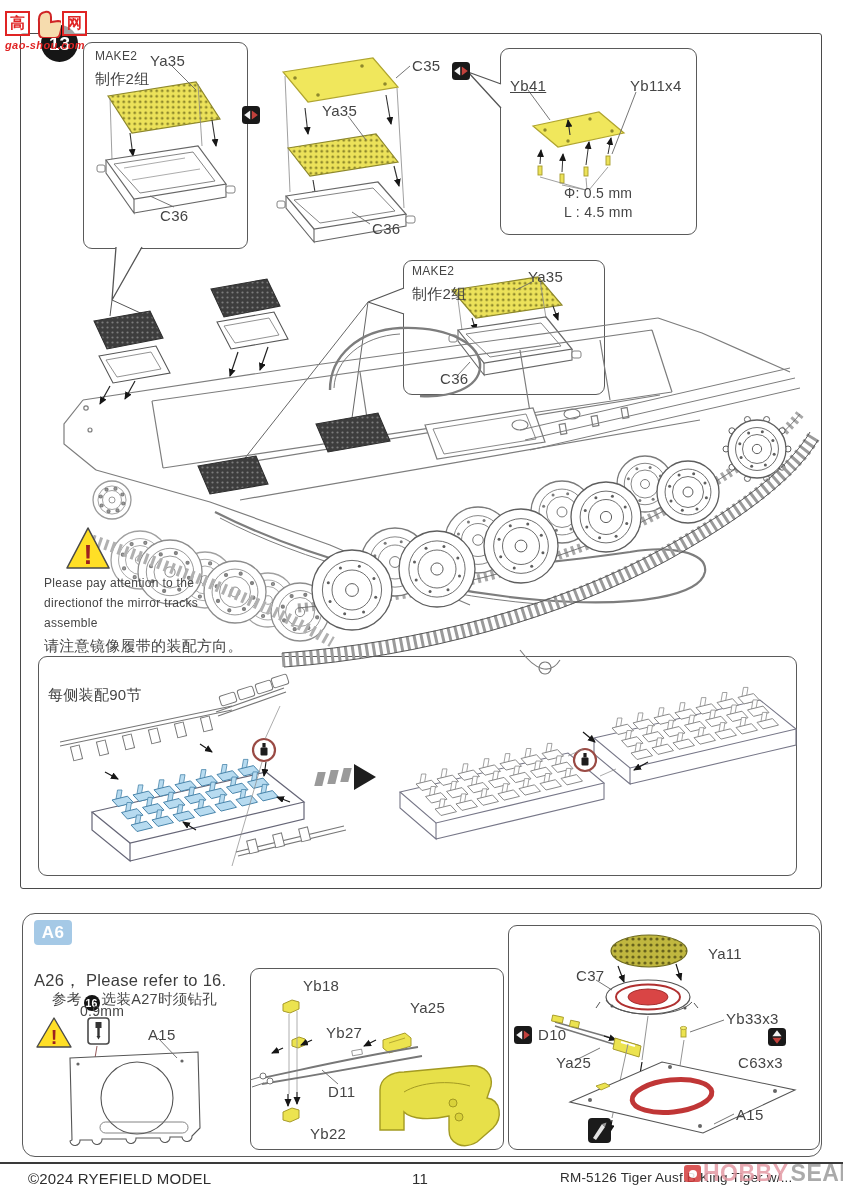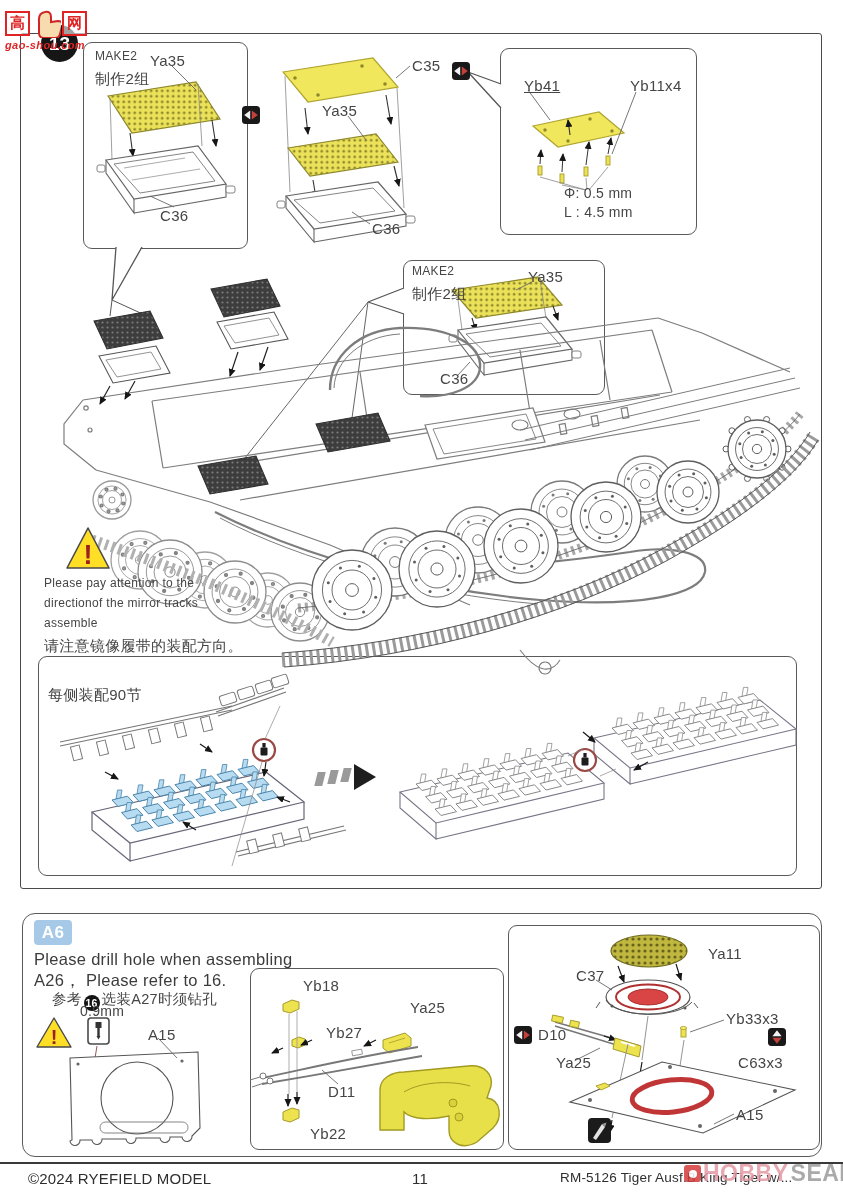--- a/index.html
+++ b/index.html
@@ -735,38 +735,37 @@
     <div class="wm-site">gao-shou.com</div>
   </div>
 
   <div class="lbl s16" style="left:95px;top:50px;">MAKE2</div>
   <div class="lbl" style="left:95px;top:70px;">制作2组</div>
   <div class="lbl" style="left:150px;top:52px;">Ya35</div>
   <div class="lbl" style="left:160px;top:207px;">C36</div>
   <div class="lbl" style="left:412px;top:57px;">C35</div>
   <div class="lbl" style="left:322px;top:102px;">Ya35</div>
   <div class="lbl" style="left:372px;top:220px;">C36</div>
-  <div class="lbl" style="left:524px;top:77px;text-decoration:underline;">Yb41</div>
+  <div class="lbl" style="left:510px;top:77px;text-decoration:underline;">Yb41</div>
   <div class="lbl" style="left:606px;top:77px;margin-left:24px;">Yb11x4</div>
   <div class="lbl s14" style="left:564px;top:185px;">Φ: 0.5 mm</div>
   <div class="lbl s14" style="left:564px;top:204px;">L : 4.5 mm</div>
   <div class="lbl s16" style="left:412px;top:265px;">MAKE2</div>
   <div class="lbl" style="left:412px;top:285px;">制作2组</div>
   <div class="lbl" style="left:528px;top:268px;">Ya35</div>
   <div class="lbl" style="left:440px;top:370px;">C36</div>
 
   <div class="lbl s16" style="left:44px;top:577px;">Please pay attention to the</div>
   <div class="lbl s16" style="left:44px;top:597px;">directionof the mirror tracks</div>
   <div class="lbl s16" style="left:44px;top:617px;">assemble</div>
   <div class="lbl" style="left:44px;top:637px;">请注意镜像履带的装配方向。</div>
 
   <div class="lbl" style="left:48px;top:686px;">每侧装配90节</div>
 
   <div class="badgeA6">A6</div>
-  <div class="lbl instr" style="left:34px;top:950px;">Please drill hole when assembling</div>
   <div class="lbl instr" style="left:34px;top:971px;">A26， Please refer to 16.</div>
   <div class="lbl cjk" style="left:34px;top:991px;">
     <span>参考</span><span class="badge16">16</span><span>选装A27时须钻孔</span>
   </div>
   <div class="lbl s14" style="left:80px;top:1003px;">0.9mm</div>
   <div class="lbl" style="left:148px;top:1026px;">A15</div>
   <div class="lbl" style="left:303px;top:977px;">Yb18</div>
   <div class="lbl" style="left:410px;top:999px;">Ya25</div>
   <div class="lbl" style="left:326px;top:1024px;">Yb27</div>
   <div class="lbl" style="left:328px;top:1083px;">D11</div>

